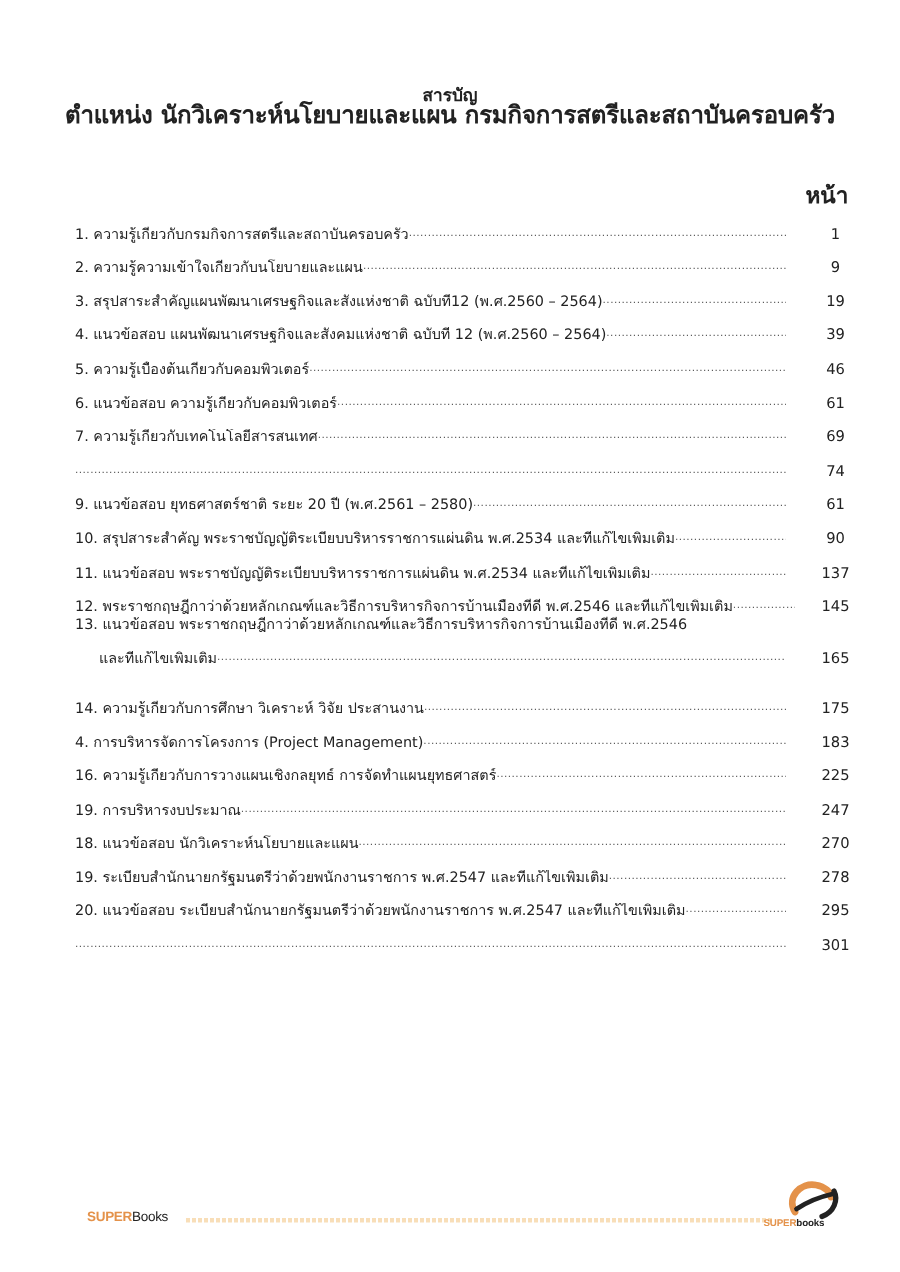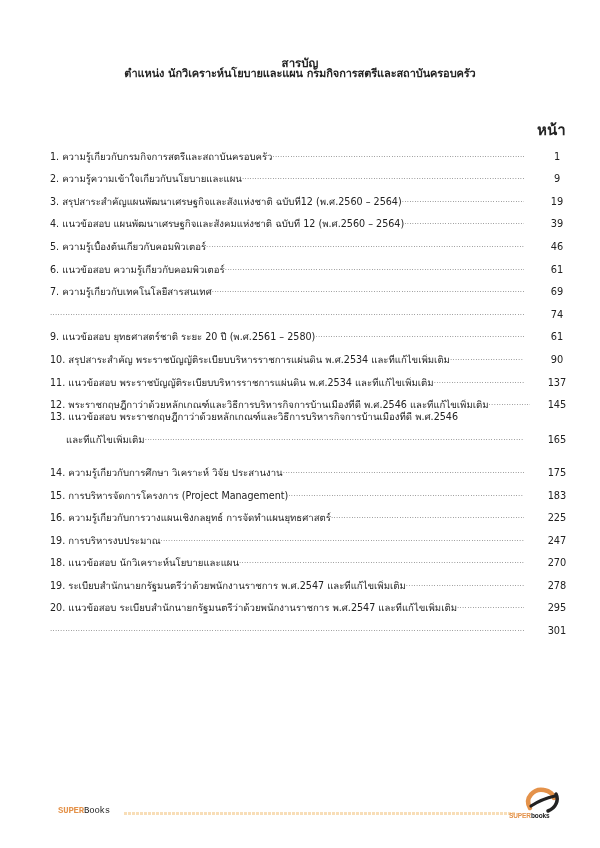--- a/index.html
+++ b/index.html
@@ -24,21 +24,21 @@
       font-size: 11.5px;
       font-weight: bold;
       margin-top: 16px;
     }
     .subtitle {
       position: absolute;
       top: 64px;
       left: 0;
       width: 600px;
       text-align: center;
-      font-size: 11px;
+      font-size: 16px;
       font-weight: bold;
       letter-spacing: -0.1px;
     }
     .page-col-header {
       position: absolute;
       top: 118px;
       left: 537px;
       width: 40px;
       text-align: left;
       font-size: 15px;
@@ -94,21 +94,21 @@
     }
     .toc-page {
       flex: 0 0 46px;
       text-align: center;
       font-size: 9.8px;
     }
     .footer-brand {
       position: absolute;
       left: 58px;
       top: 806px;
-      font-family: Liberation Mono, monospace;
+      font-family: Liberation Sans, sans-serif;
       font-size: 9px;
       font-weight: bold;
       letter-spacing: -0.2px;
     }
     .footer-brand .super {
       color: #e4924a;
     }
     .footer-brand .books {
       color: #222222;
       font-weight: normal;
@@ -218,21 +218,21 @@
         <span class="toc-dots"></span>
         <span class="toc-page">165</span>
       </div>
     </div>
     <div class="toc-row">
       <span class="toc-text">14. ความรู้เกี่ยวกับการศึกษา วิเคราะห์ วิจัย ประสานงาน</span>
       <span class="toc-dots"></span>
       <span class="toc-page">175</span>
     </div>
     <div class="toc-row">
-      <span class="toc-text">15. การบริหารจัดการโครงการ (Project Management)</span>
+      <span class="toc-text">4. การบริหารจัดการโครงการ (Project Management)</span>
       <span class="toc-dots"></span>
       <span class="toc-page">183</span>
     </div>
     <div class="toc-row">
       <span class="toc-text">16. ความรู้เกี่ยวกับการวางแผนเชิงกลยุทธ์ การจัดทำแผนยุทธศาสตร์</span>
       <span class="toc-dots"></span>
       <span class="toc-page">225</span>
     </div>
     <div class="toc-row">
       <span class="toc-text">19. การบริหารงบประมาณ</span>

